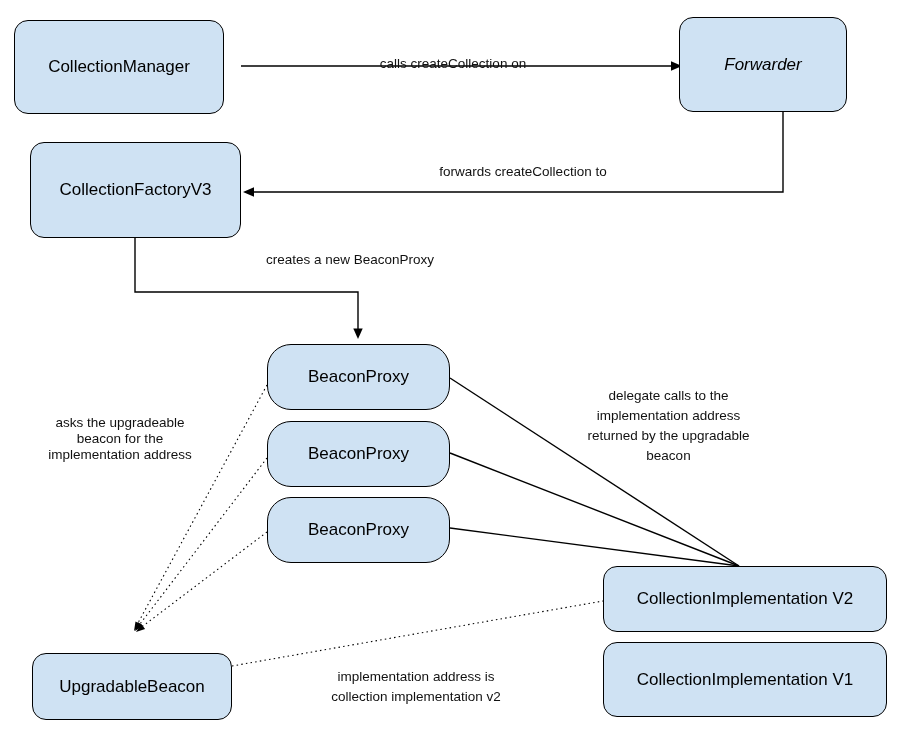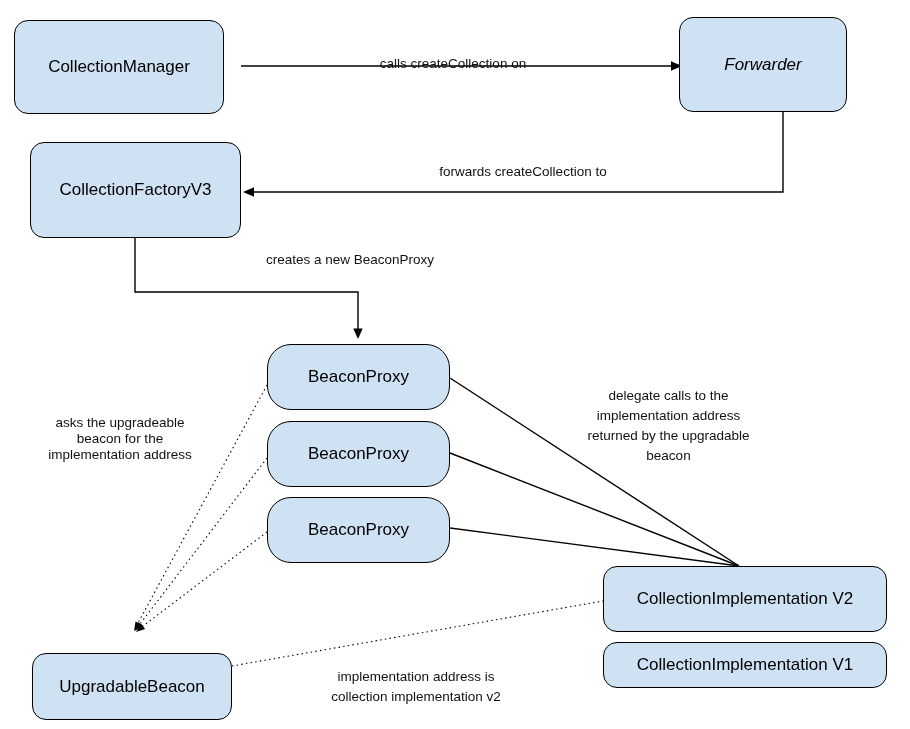--- a/index.html
+++ b/index.html
@@ -110,21 +110,21 @@
   </div>
 
   <div class="node" style="left:32px; top:633px; width:200px; height:67px;margin-top:20px;">
     <span>UpgradableBeacon</span>
   </div>
 
   <div class="node" style="left:603px; top:566px; width:284px; height:66px;">
     <span>CollectionImplementation V2</span>
   </div>
 
-  <div class="node" style="left:603px; top:642px; width:284px; height:46px;">
+  <div class="node" style="left:603px; top:642px; width:284px; height:75px;">
     <span>CollectionImplementation V1</span>
   </div>
 
   <div class="edge-label" style="left:328px; top:56px; width:250px;">calls createCollection on</div>
 
   <div class="edge-label" style="left:398px; top:164px; width:250px;">forwards createCollection to</div>
 
   <div class="edge-label" style="left:225px; top:252px; width:250px;">creates a new BeaconProxy</div>
 
   <div class="edge-label multiline tight" style="left:20px; top:415px; width:200px;">asks the upgradeable

